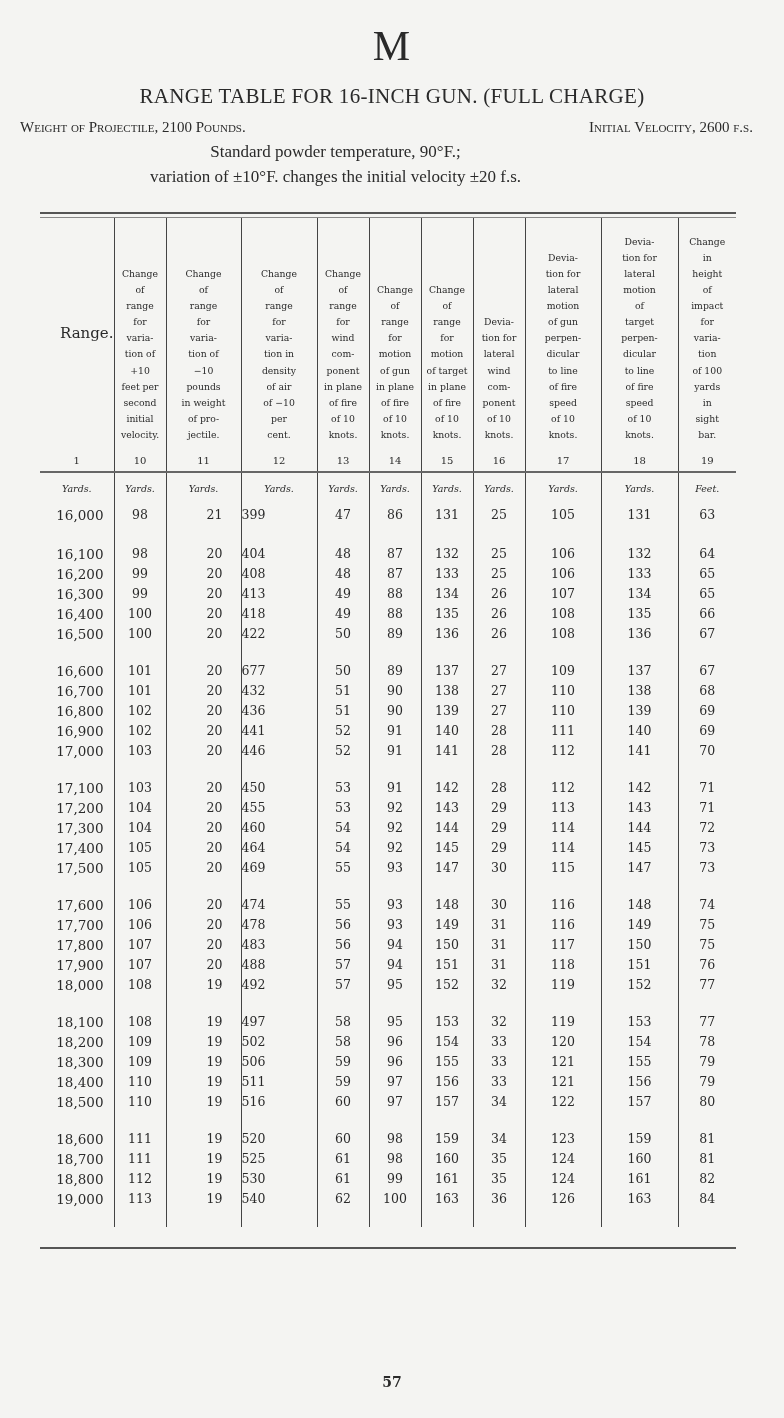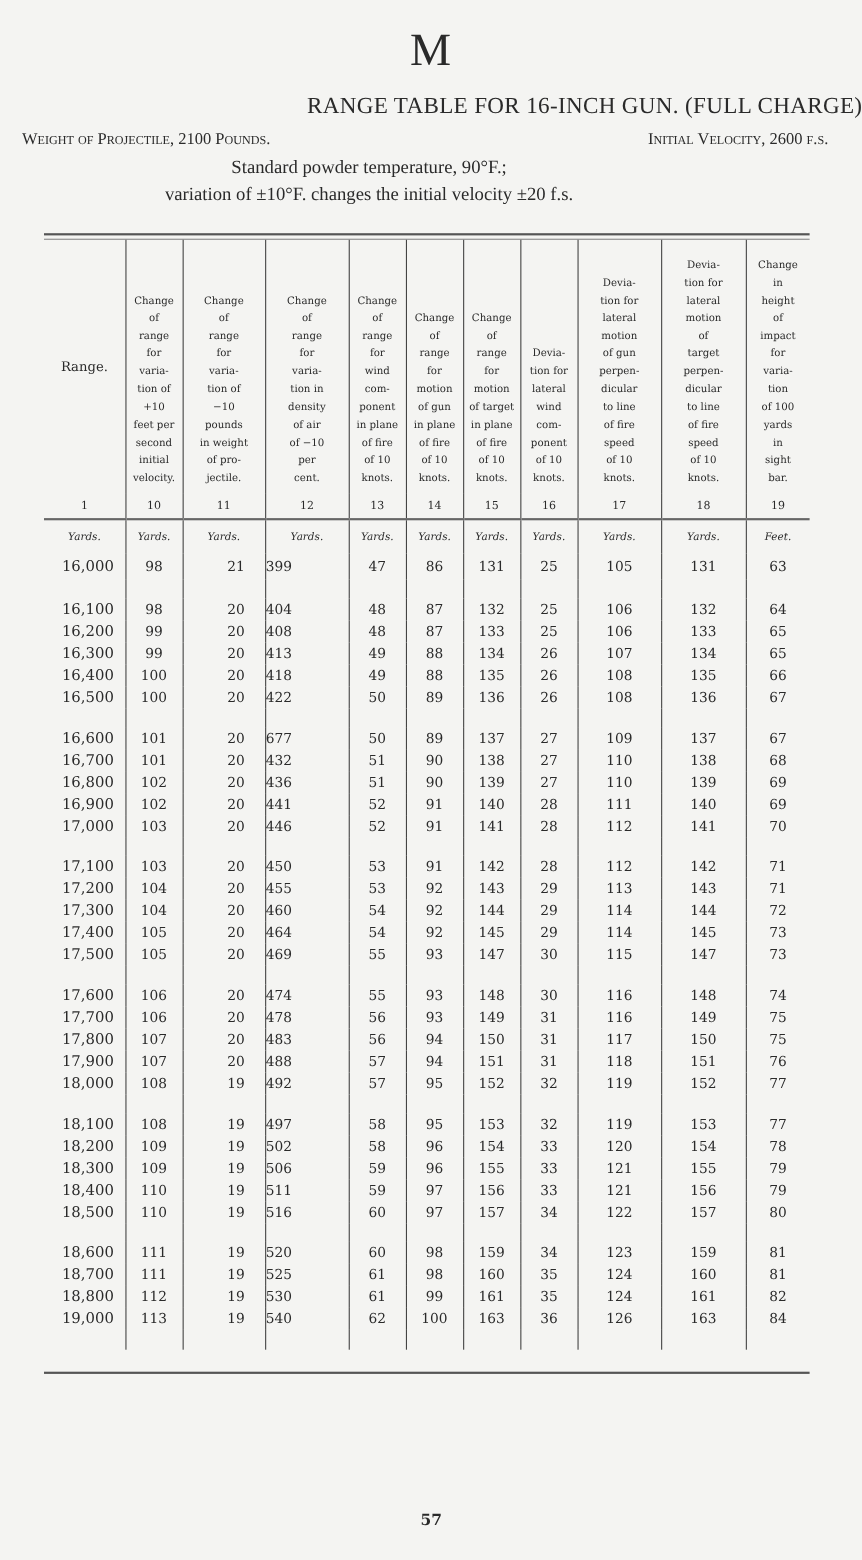--- a/index.html
+++ b/index.html
@@ -11,21 +11,21 @@
     position: relative;
     overflow: hidden;
   }
   .page-letter {
     position: absolute; top: 22px; left: 0; width: 784px;
     text-align: center; font-size: 42px; font-family: "Liberation Serif", serif;
     letter-spacing: 1px;
   }
   .page-title {
     position: absolute; top: 84px; left: 0; width: 784px;
-    text-align: right; font-size: 21px; font-family: "Liberation Serif", serif;
+    text-align: center; font-size: 21px; font-family: "Liberation Serif", serif;
     letter-spacing: 0.3px;
   }
   .spec-line {
     position: absolute; top: 119px; left: 20px; width: 745px;
     font-family: "Liberation Serif", serif; font-size: 15px;
   }
   .spec-left { position: absolute; left: 0; font-variant: small-caps; }
   .spec-right { position: absolute; right: 12px; font-variant: small-caps; }
   .note-line {
     position: absolute; left: 0; width: 671px; text-align: center;
@@ -57,21 +57,21 @@
   col.c16 { width: 52px; }
   col.c17 { width: 76px; }
   col.c18 { width: 77px; }
   col.c19 { width: 58px; }
   th, td { padding: 0; }
   th {
     font-weight: normal; font-size: 9.3px; line-height: 16.1px;
     vertical-align: bottom; text-align: center; height: 225px;
     padding-bottom: 6px;
   }
-  th.range-head { vertical-align: middle; padding-bottom: 0; font-size: 12px; }
+  th.range-head { vertical-align: middle; padding-bottom: 0; font-size: 15px; text-align: right; }
   .vline { border-left: 1.3px solid #444; }
   td.num-cell {
     text-align: center; font-size: 10px; height: 22px; vertical-align: middle;
     border-bottom: 2px solid #666;
   }
   td.unit-cell {
     text-align: center; font-style: italic; font-size: 9.5px; height: 30px;
     vertical-align: middle;
   }
   td.d {

